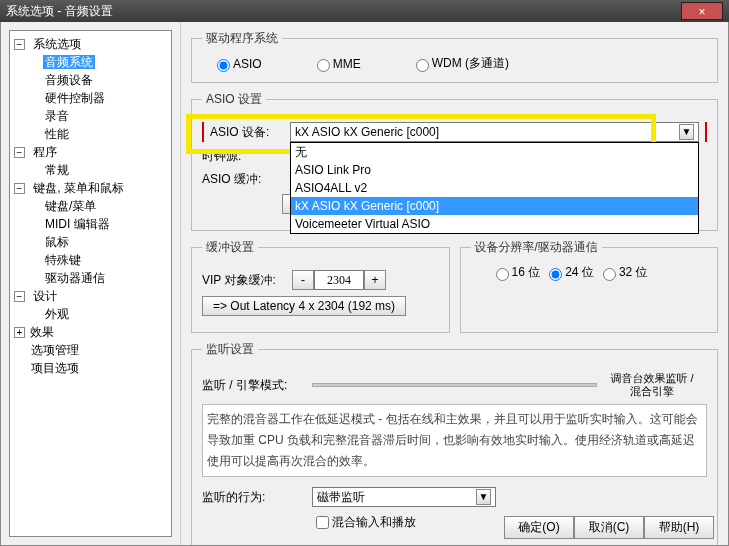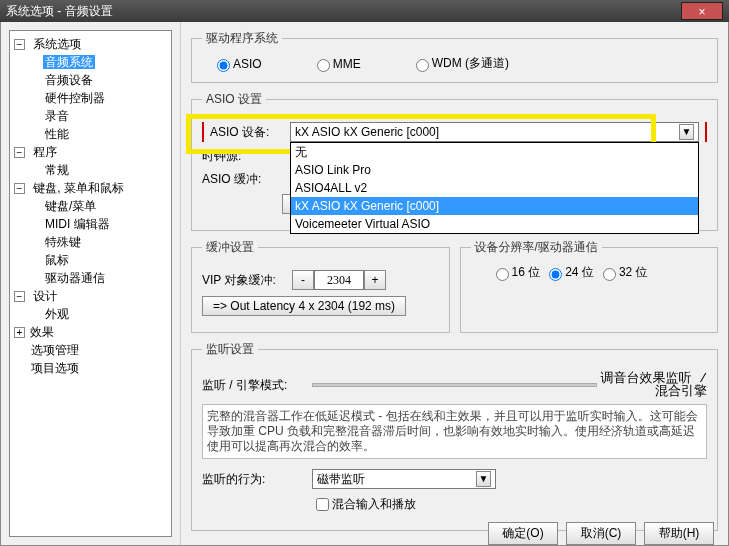--- a/index.html
+++ b/index.html
@@ -130,28 +130,28 @@
   .two-col { display:flex; gap:10px; }
   .two-col > fieldset { flex:1; }
 
   .radio-stack { display:flex; flex-direction:row; gap:4px; padding-left:20px;}
 
   .long-text {
     border:1px solid #bbb;
     background:#fff;
     padding:4px;
     font-size:12px;
-    line-height:15px;
+    line-height:21px;
     color:#444;
     margin-top:6px;
   }
 
   .bottom-btns {
-    position:absolute; right:14px; bottom:0;
-    display:flex; gap:8px;
+    position:absolute; right:14px; bottom:6px;
+    display:flex; 
   }
 
   .slider {
     flex:1; height:4px; background:#ccc;
     border:1px solid #aaa; position:relative;
   }
 
   .dd-wide .dd-ctl { width:190px; }
   input[type=text]{ font:12px Tahoma; }
 </style>
@@ -186,22 +186,22 @@
             <ul>
                 <li><span class="noexp"></span><span class="lbl">常规</span></li>
               </ul>
           </li>
           <li>
             <span class="exp">−</span>
             <span class="lbl">键盘, 菜单和鼠标</span>
             <ul>
               <li><span class="noexp"></span><span class="lbl">键盘/菜单</span></li>
               <li><span class="noexp"></span><span class="lbl">MIDI 编辑器</span></li>
+              <li><span class="noexp"></span><span class="lbl">鼠标</span></li>
               <li><span class="noexp"></span><span class="lbl">特殊键</span></li>
-              <li><span class="noexp"></span><span class="lbl">鼠标</span></li>
               <li><span class="noexp"></span><span class="lbl">驱动器通信</span></li>
             </ul>
           </li>
           <li>
             <span class="exp">−</span>
             <span class="lbl">设计</span>
             <ul>
                 <li><span class="noexp"></span><span class="lbl">外观</span></li>
               </ul>
           </li>
@@ -299,21 +299,21 @@
         </div>
       </fieldset>
     </div>
 
     <fieldset>
       <legend>监听设置</legend>
 
       <div class="form-row">
         <label class="lab" style="width:110px">监听 / 引擎模式:</label>
         <div class="slider"></div>
-        <div style="width:110px; text-align:right; font-size:13px; line-height:13px;font-family:Liberation Mono, monospace;">
+        <div style="width:110px; text-align:center; font-size:11px; line-height:13px;">
           <div>调音台效果监听 /</div>
           <div>混合引擎</div>
         </div>
       </div>
 
       <div class="long-text">完整的混音器工作在低延迟模式 - 包括在线和主效果，并且可以用于监听实时输入。这可能会导致加重 CPU 负载和完整混音器滞后时间，也影响有效地实时输入。使用经济轨道或高延迟使用可以提高再次混合的效率。</div>
 
       <div class="form-row" style="margin-top:10px;">
         <label class="lab" style="width:110px">监听的行为:</label>
         <div class="dd dd-wide">

